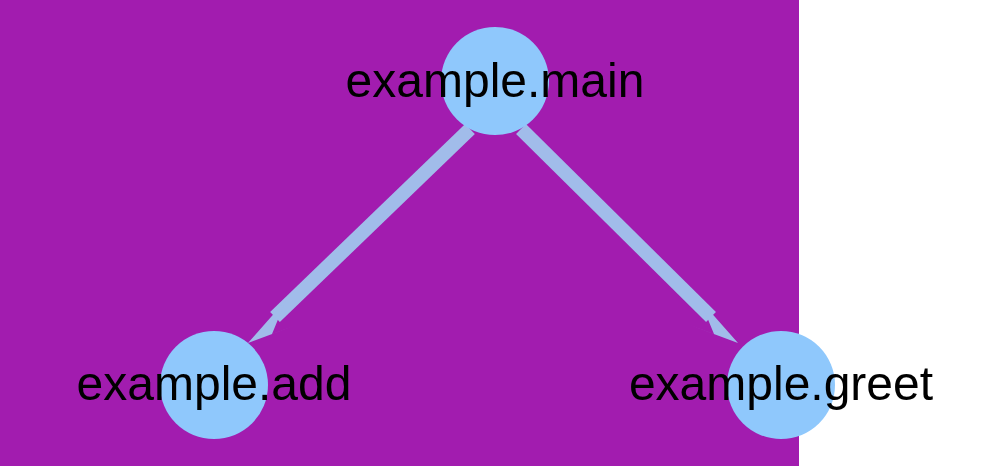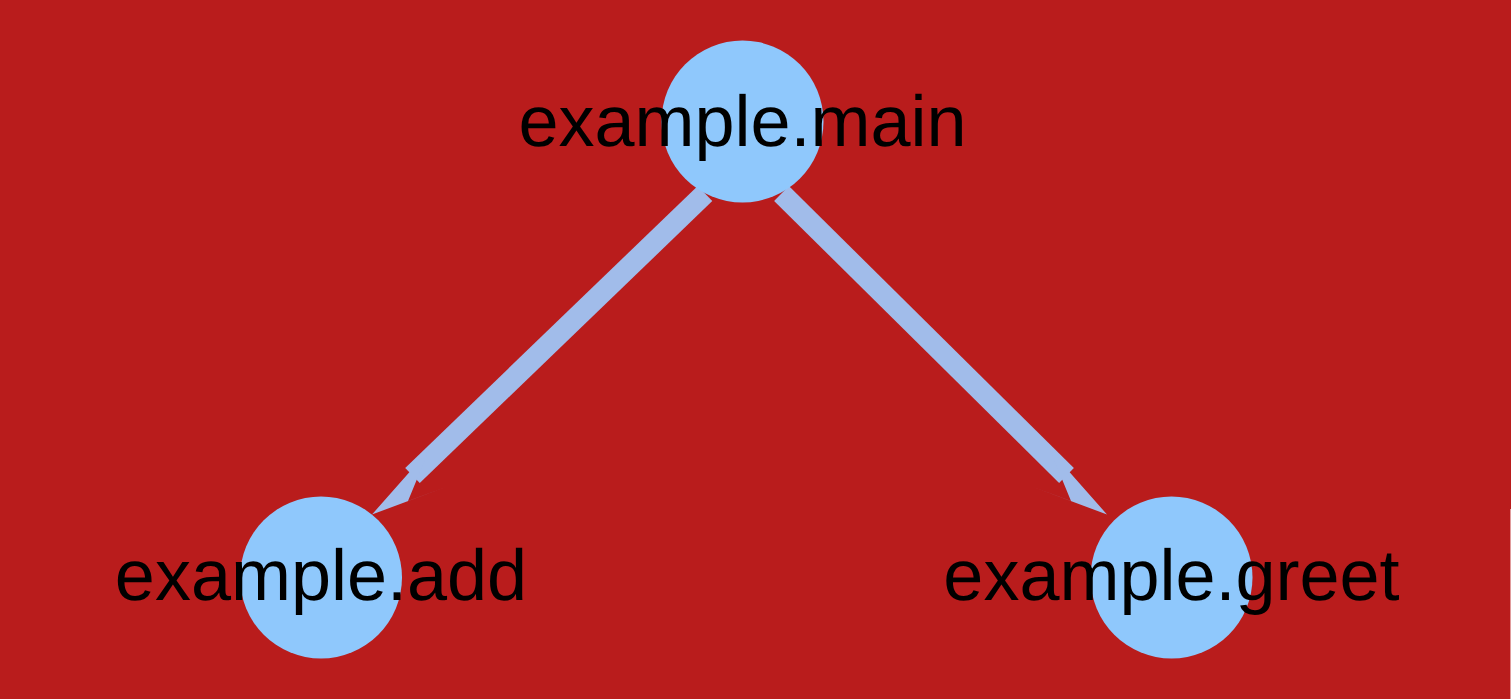--- a/index.html
+++ b/index.html
@@ -9,23 +9,23 @@
     background: #ffffff;
   }
   body {
     width: 1007px;
     height: 466px;
     overflow: hidden;
     font-family: "Liberation Sans", sans-serif;
   }
   #graph-canvas {
     position: relative;
-    width: 1007px;
+    width: 799px;
     height: 466px;
-    background: #b91c1c;
+    background: #a21caf;
   }
   #graph-svg {
     position: absolute;
     top: 0;
     left: 0;
     width: 1007px;
     height: 466px;
     display: block;
   }
   .node-label {

